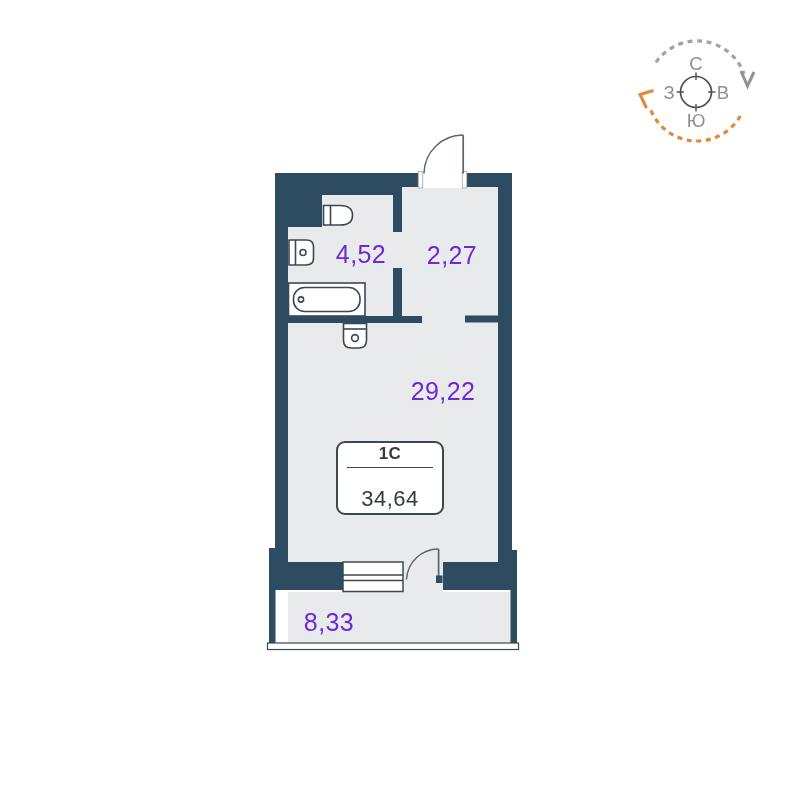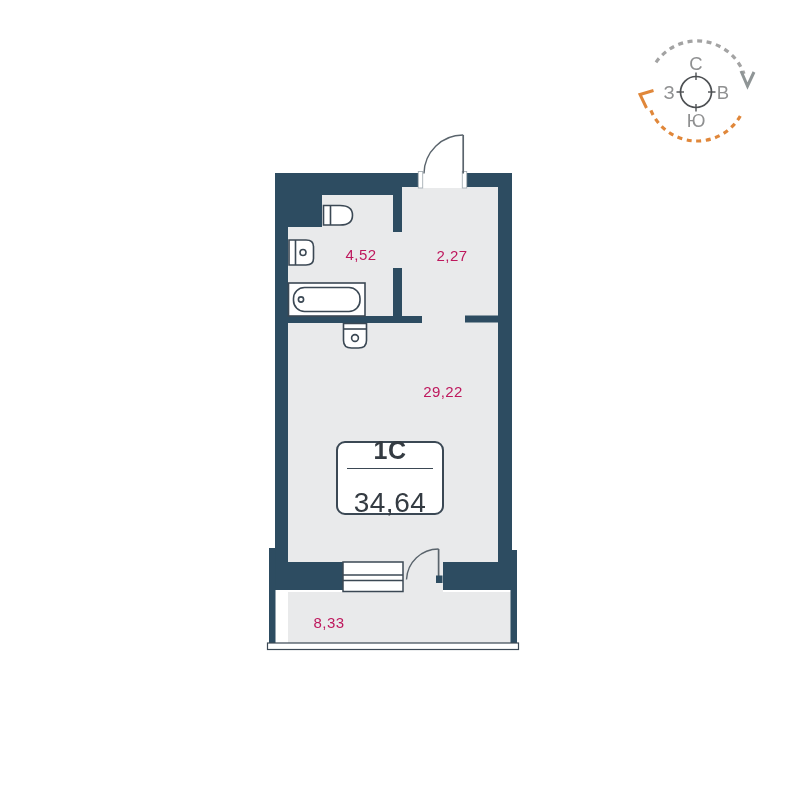--- a/index.html
+++ b/index.html
@@ -1,26 +1,26 @@
 <!DOCTYPE html>
 <html><head>
 <meta charset="utf-8">
 <style>
   html,body{margin:0;padding:0;background:#ffffff;}
   .screen{position:relative;width:787px;height:787px;background:#ffffff;overflow:hidden;
           font-family:"Liberation Sans",sans-serif;}
   svg{position:absolute;left:0;top:0;}
   .room-label{position:absolute;transform:translate(-50%,-50%);
-              font-size:15px;color:#be185d;letter-spacing:0.4px;white-space:nowrap;text-align:center;}
+              font-size:25px;color:#6d28d9;letter-spacing:0.4px;white-space:nowrap;text-align:center;}
   .unit-box{position:absolute;left:336px;top:441px;width:104px;height:70px;
             background:#ffffff;border:2px solid #3b4854;border-radius:9px;
             display:flex;flex-direction:column;align-items:center;justify-content:center;}
-  .unit-type{font-size:25px;font-weight:bold;color:#343b42;line-height:1.1;letter-spacing:0.5px;}
+  .unit-type{font-size:17px;font-weight:bold;color:#343b42;line-height:1.1;letter-spacing:0.5px;}
   .unit-divider{width:86px;height:0;border-top:1.6px solid #3b4854;margin:3px 0 2px 0;}
-  .unit-area{font-size:28px;color:#343b42;line-height:1.15;letter-spacing:0.5px;margin-top:16px;}
+  .unit-area{font-size:22px;color:#343b42;line-height:1.15;letter-spacing:0.5px;margin-top:16px;}
   .compass-letter{font-size:18.5px;fill:#8f9091;font-family:"Liberation Sans",sans-serif;}
 </style>
 </head>
 <body>
 
 <div class="screen">
 
   <svg width="787" height="787" viewBox="0 0 787 787">
 
     <g>

